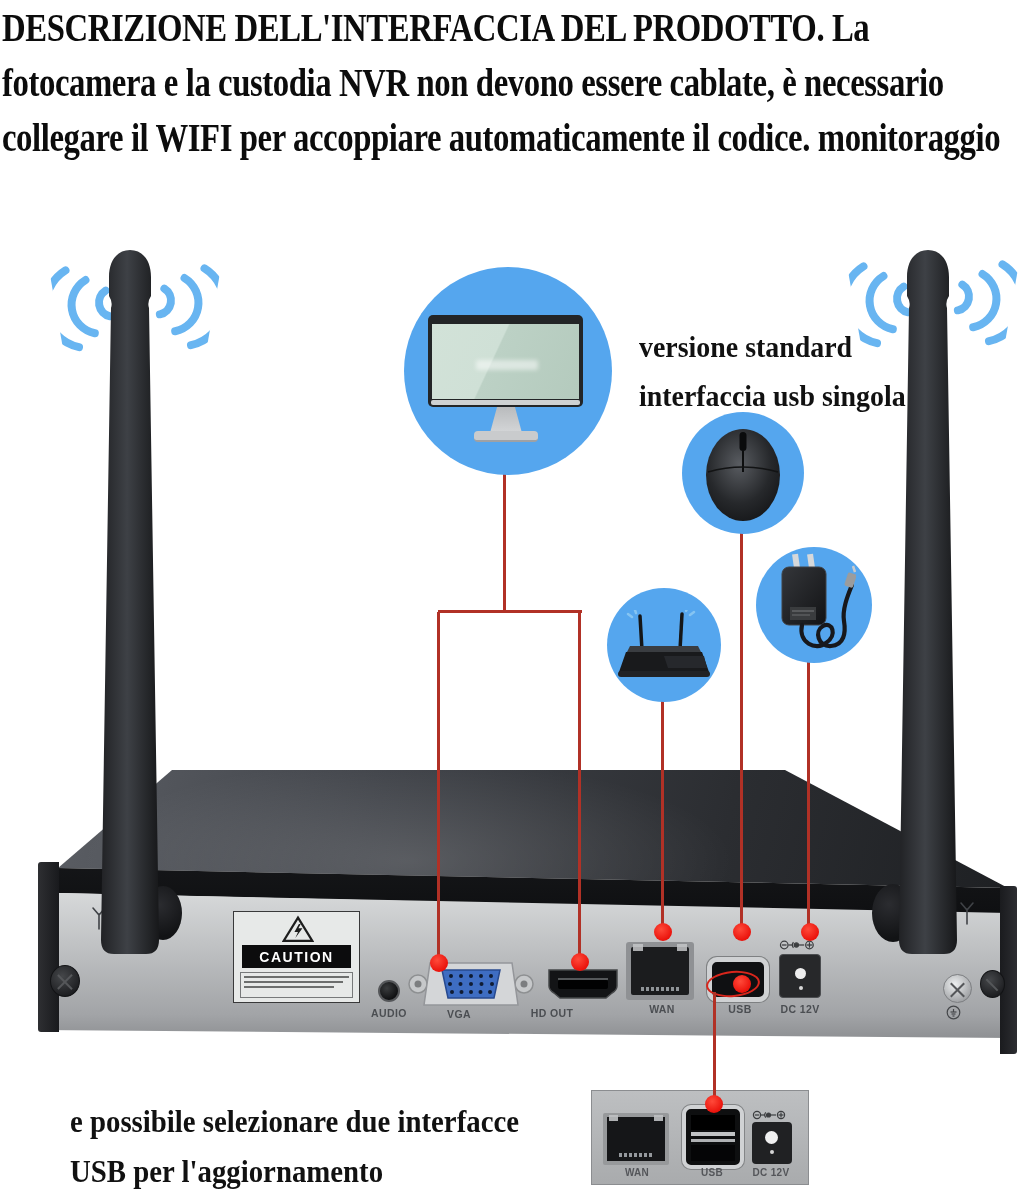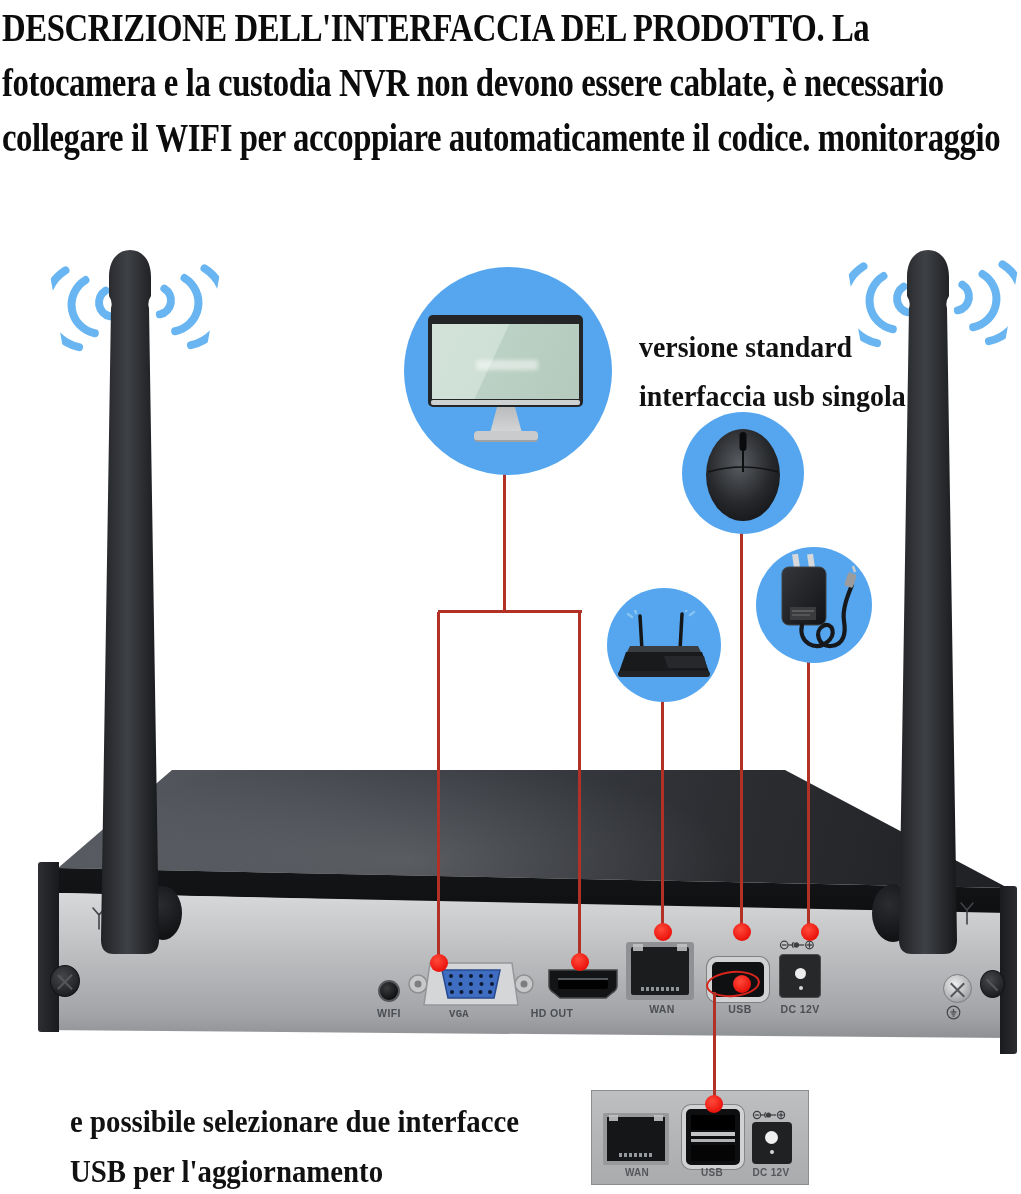--- a/index.html
+++ b/index.html
@@ -162,20 +162,34 @@
   </div>
 
   <div class="topface"></div>
   <div class="frontstrip"></div>
   <div class="silverpanel"></div>
   <div class="leftedge"></div>
   <div class="rightedge"></div>
   <div class="mount" style="left:144px;top:886px;width:38px;height:54px;"></div>
   <div class="mount" style="left:872px;top:884px;width:42px;height:58px;"></div>
 
+  <div class="caution">
+    <div class="tri">
+      <svg viewBox="0 0 36 32">
+          <path d="M18,3 L34,29 L2,29 Z" fill="none" stroke="#1d1d1d" stroke-width="2.5"></path>
+          <path d="M19,10 L14,19 H18 L15,26 L23,15 H18.5 L21,10 Z" fill="#1d1d1d"></path>
+        </svg>
+    </div>
+    <div class="bar">CAUTION</div>
+    <div class="fine">
+      <i style="width:100%;"></i>
+        <i style="width:94%;"></i>
+        <i style="width:86%;"></i>
+    </div>
+  </div>
 
   <div class="audio"></div>
 
   <div class="abs" style="left:408px;top:958px;width:126px;height:52px;">
     <svg viewBox="0 0 126 52" width="126" height="52">
       <circle cx="10" cy="26" r="9" fill="#c6c8ca" stroke="#8e9092" stroke-width="1.5"></circle>
       <circle cx="10" cy="26" r="3.5" fill="#7c7e80"></circle>
       <circle cx="116" cy="26" r="9" fill="#c6c8ca" stroke="#8e9092" stroke-width="1.5"></circle>
       <circle cx="116" cy="26" r="3.5" fill="#7c7e80"></circle>
       <path d="M22,5 H104 L110,47 H16 Z" fill="#d4d6d8" stroke="#94969a" stroke-width="1.5"></path>
@@ -228,22 +242,22 @@
       <line x1="9" y1="6" x2="13" y2="6"></line>
       <path d="M13.8,3.4 A4,4 0 0 0 13.8,8.6" fill="none"></path>
         <circle cx="16.5" cy="6" r="2" fill="#3c3e40" stroke="none"></circle>
       <line x1="19" y1="6" x2="24" y2="6"></line>
       <circle cx="29" cy="6" r="3.6" fill="none"></circle>
         <line x1="26.4" y1="6" x2="31.6" y2="6"></line>
         <line x1="29" y1="3.4" x2="29" y2="8.6"></line>
     </svg>
   </div>
 
-  <div class="portlbl" style="left:349px;top:1007px;">WIFI</div>
-  <div class="portlbl" style="left:419px;top:1008px;font-family:Liberation Mono, monospace;">VGA</div>
+  <div class="portlbl" style="left:349px;top:1007px;">AUDIO</div>
+  <div class="portlbl" style="left:419px;top:1008px;">VGA</div>
   <div class="portlbl" style="left:512px;top:1007px;">HD OUT</div>
   <div class="portlbl" style="left:622px;top:1003px;">WAN</div>
   <div class="portlbl" style="left:700px;top:1003px;">USB</div>
   <div class="portlbl" style="left:760px;top:1003px;">DC 12V</div>
 
   <div class="screw dark" style="left:50px;top:965px;width:28px;height:30px;">
       <div class="x1"></div>
       <div class="x2"></div>
     </div>
   <div class="screw silver" style="left:943px;top:974px;width:27px;height:27px;">

